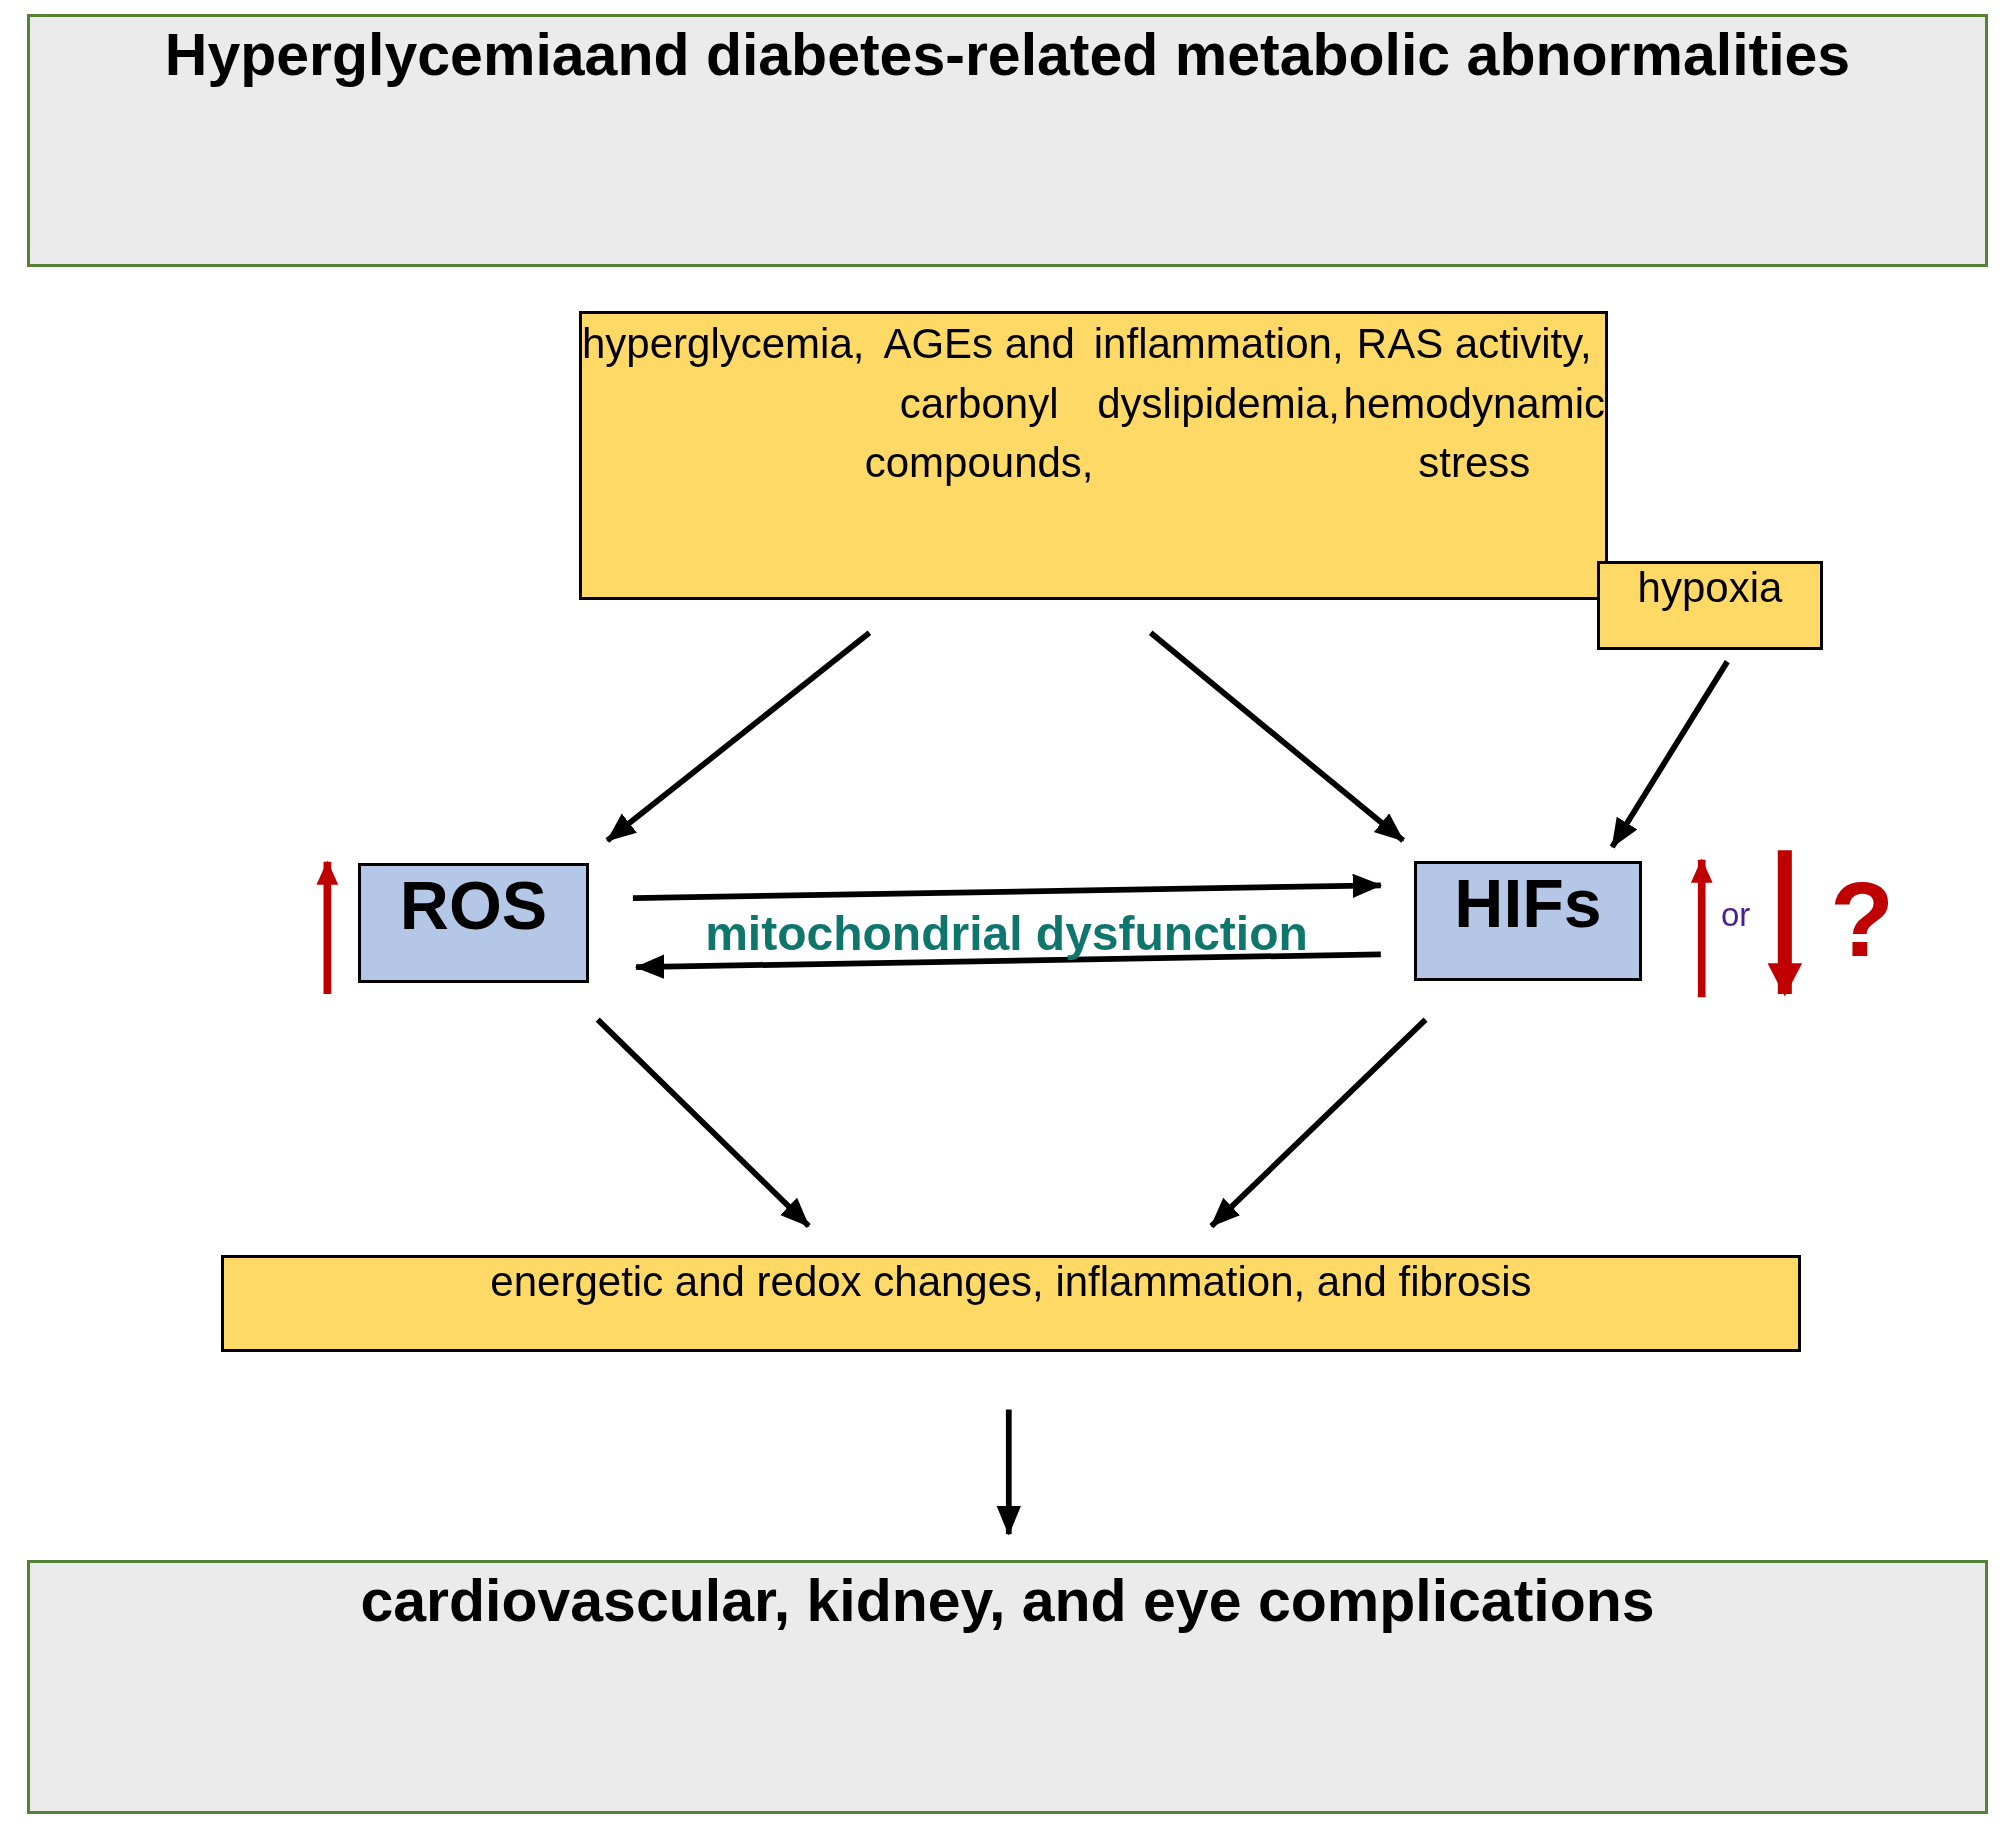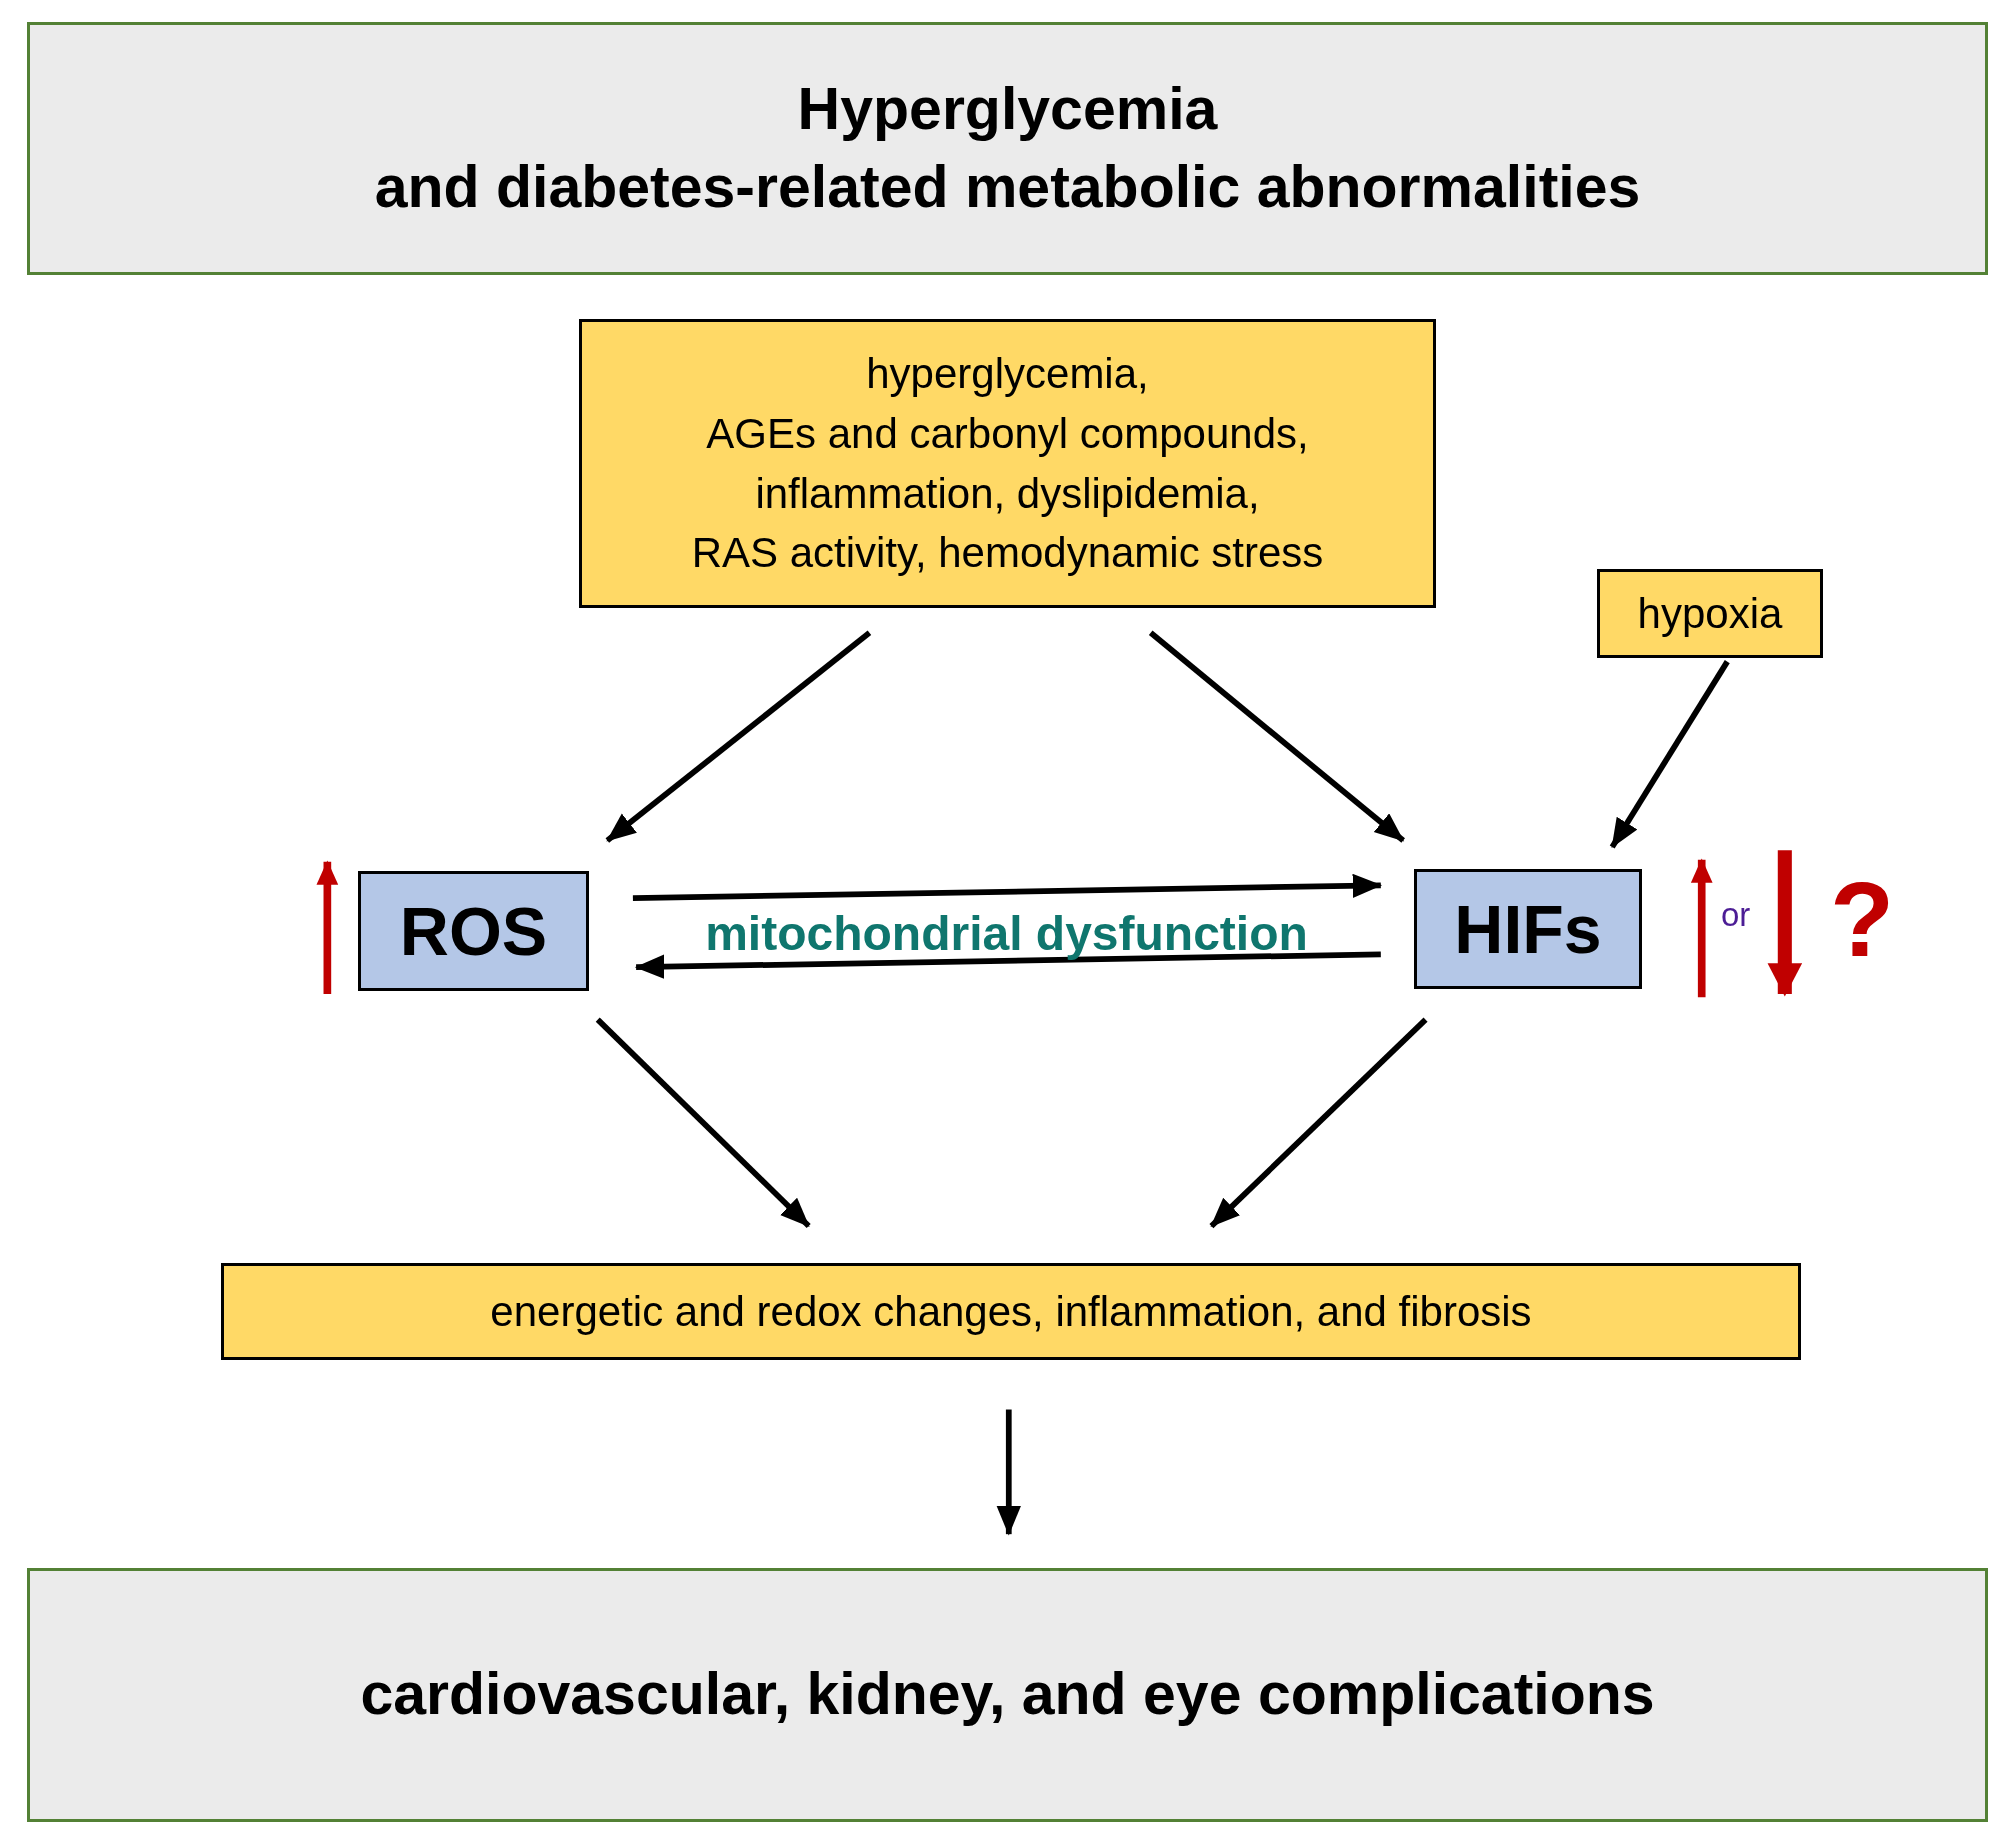--- a/index.html
+++ b/index.html
@@ -9,35 +9,33 @@
     height: 1841px;
     position: relative;
     font-family: "Liberation Sans", sans-serif;
     color: #000;
   }
   .canvas { position: absolute; inset: 0; }
   .arrow-layer { position: absolute; inset: 0; width: 2015px; height: 1841px; pointer-events: none; }
   .box {
     position: absolute;
     display: flex;
-    flex-direction: column;
     justify-content: center;
     text-align: center;
-    margin-top: 8px;
   }
   .gray   { background: #ebebeb; border: 3.8px solid #538135; }
   .yellow { background: #ffd966; border: 3.8px solid #000000; }
   .blue   { background: #b4c7e7; border: 3.8px solid #000000; }
 
   #top-box {
     left: 27px; top: 14px; width: 1961px; height: 253px;
     font-size: 59px; font-weight: bold; line-height: 1.32;
   }
   #causes-box {
-    left: 579px; top: 311px; width: 857px; height: 289px;
+    left: 579px; top: 311px; width: 1029px; height: 289px;
     font-size: 42px; line-height: 1.42;
   }
   #hypoxia-box {
     left: 1597px; top: 561px; width: 226px; height: 89px;
     font-size: 42px;
   }
   #ros-box {
     left: 358px; top: 863px; width: 231px; height: 120px;
     font-size: 68px; font-weight: bold;
   }

